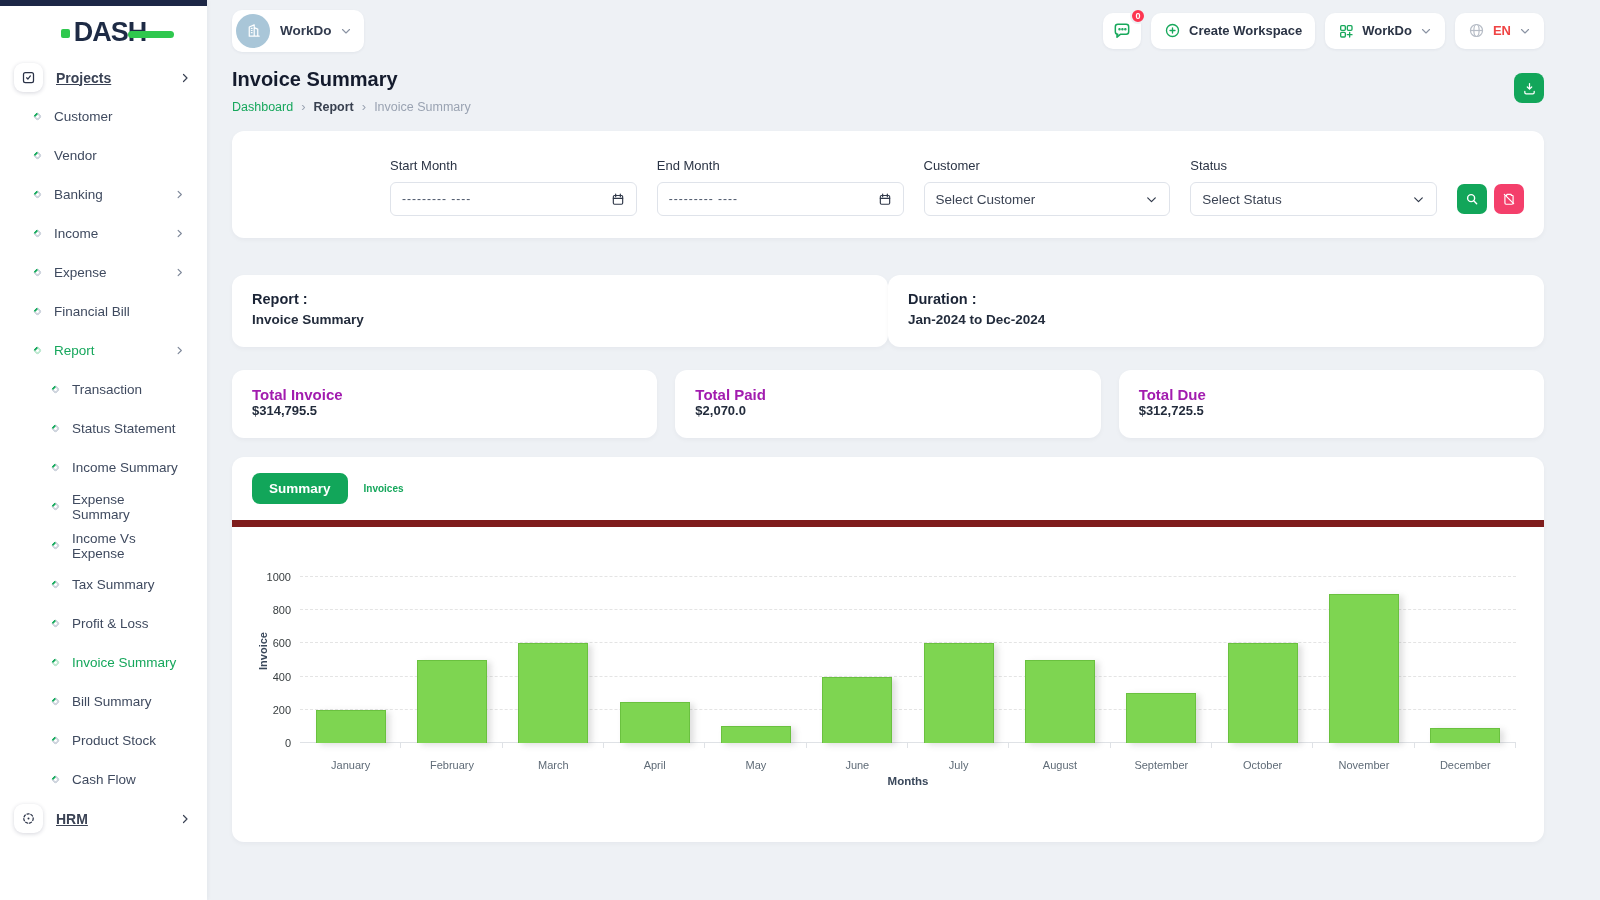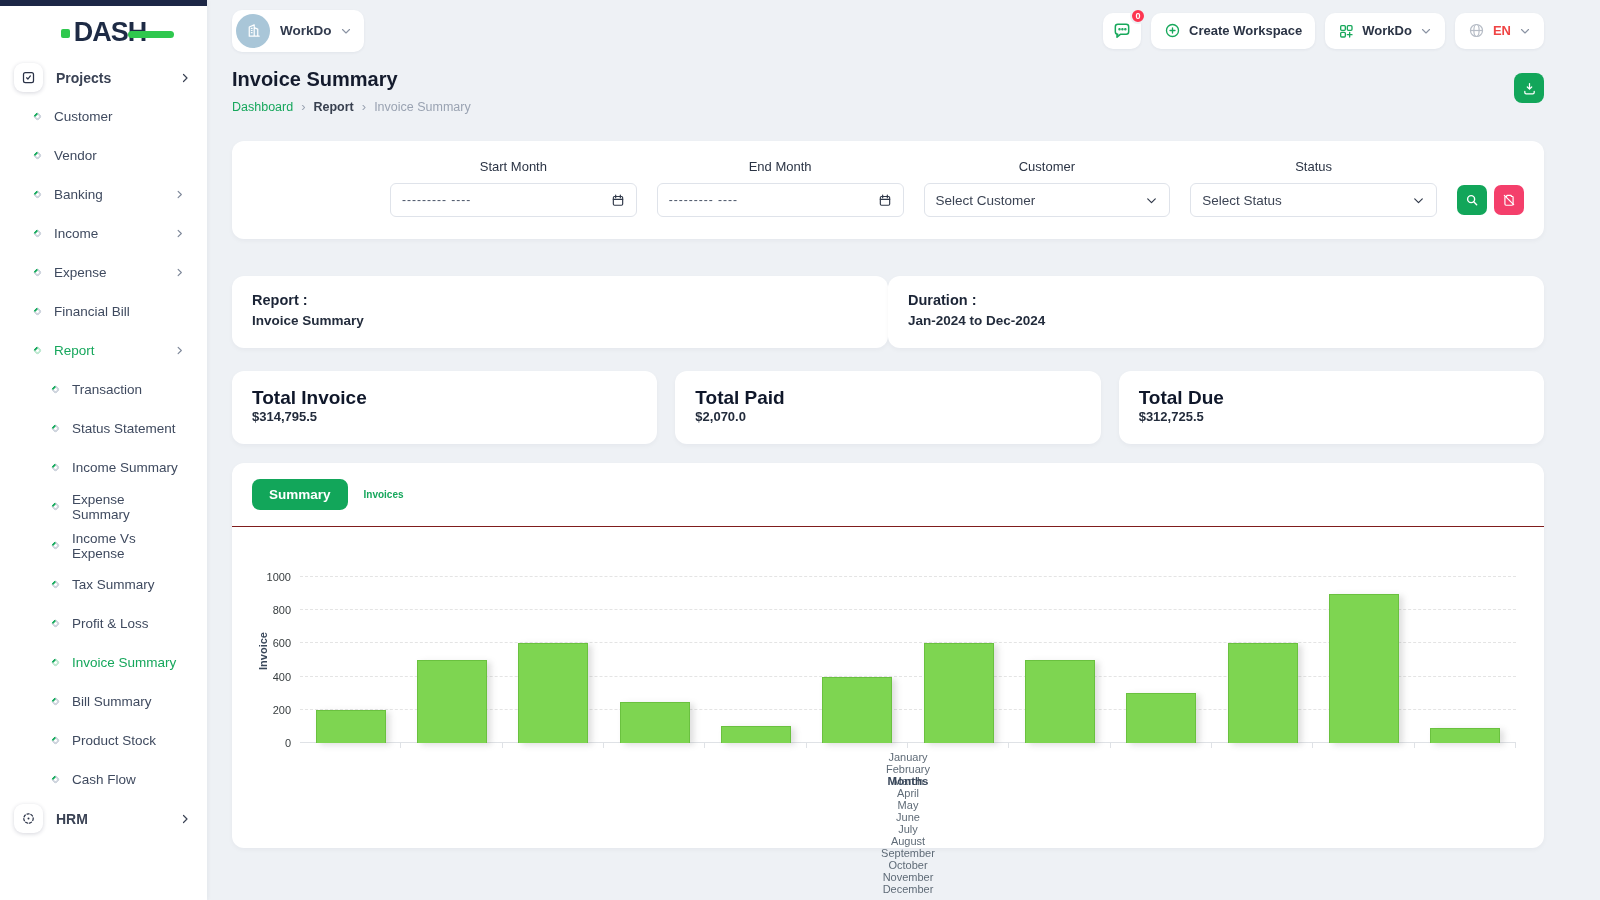--- a/index.html
+++ b/index.html
@@ -11,21 +11,21 @@
     box-shadow:1px 0 4px rgba(20,30,60,.05); z-index:5; }
   .sidebar-top-strip { position:absolute; top:0; left:0; width:207px; height:6px; background:#1d2746; }
   .logo { position:relative; display:flex; align-items:center; justify-content:center; padding:17px 0 10px; }
   .logo-dot { width:9px; height:9px; background:#2fc84e; border-radius:2px; margin-right:4px; margin-top:2px; }
   .logo-text { font-size:27px; font-weight:900; color:#1e2b45; letter-spacing:-1px; }
   .logo-bar { position:absolute; right:33px; top:31px; width:46px; height:7px; background:#2fc84e; border-radius:4px; }
 
   .side-row { display:flex; align-items:center; padding:5px 16px 5px 14px; cursor:pointer; }
   .icon-box { width:29px; height:29px; background:#fff; border-radius:9px; display:flex; align-items:center;
     justify-content:center; box-shadow:0 1px 4px rgba(20,30,60,.18); flex:0 0 29px; }
-  .side-row .lbl { flex:1; margin-left:13px; font-size:14px; font-weight:600; color:#3a4254; }
+  .side-row .lbl { flex:1; margin-left:13px; font-size:14px; font-weight:600; color:#3a4254;text-decoration:underline; }
   .side-row .chev { color:#3a4254; display:flex; }
 
   .accounting-pill { display:flex; align-items:center; margin:10px 11px 12px; background:#12a65a;
     border-radius:10px; padding:6px 12px 6px 6px; cursor:pointer; }
   .accounting-pill .lbl { flex:1; margin-left:13px; font-size:14px; font-weight:700; color:#fff; }
   .accounting-pill .chev { color:#fff; display:flex; }
 
   .submenu { list-style:none; }
   .sub-item { display:flex; align-items:center; height:39px; padding:0 22px 0 34px;
     font-size:13.5px; font-weight:500; color:#3f4a5f; cursor:pointer; }
@@ -62,63 +62,63 @@
   .breadcrumb { display:flex; align-items:center; gap:8px; margin-top:8px; font-size:12.5px; }
   .bc-link { color:#16a75c; cursor:pointer; }
   .bc-sep { color:#9aa3b2; font-size:13px; }
   .bc-mid { color:#38404f; font-weight:600; cursor:pointer; }
   .bc-cur { color:#9aa3b2; }
   .dl-btn { width:30px; height:30px; background:#12a65a; border:none; border-radius:8px; display:flex;
     align-items:center; justify-content:center; cursor:pointer; margin-top:5px; }
 
   .card { background:#fff; border-radius:12px; box-shadow:0 2px 5px rgba(16,24,40,.04); }
 
-  .filter-card { margin-top:27px; padding:18px 20px 22px 158px; display:flex; gap:20px;text-align:center; }
+  .filter-card { margin-top:17px; padding:27px 20px 22px 158px; display:flex; gap:20px; }
   .f-field { width:248px; }
   .f-label { font-size:13px; color:#2b3445; font-weight:500; margin-bottom:9px; }
   .f-input, .f-select { height:34px; border:1px solid #dfe3ea; border-radius:6px; background:#fff;
     display:flex; align-items:center; justify-content:space-between; padding:0 11px; cursor:pointer; }
   .dash-ph { font-size:12px; color:#4a5568; letter-spacing:1px; }
   .sel-val { font-size:13.5px; color:#3c4454; }
   .f-actions { display:flex; gap:7px; margin-top:26px; }
   .sq-btn { width:30px; height:30px; border:none; border-radius:7px; display:flex; align-items:center;
     justify-content:center; cursor:pointer; }
   .sq-green { background:#12a65a; }
   .sq-pink { background:#f43f6b; }
 
   .info-row { display:flex; margin-top:37px; }
   .info-card { flex:1; padding:16px 20px 20px; }
   .info-label { font-size:14.5px; font-weight:700; color:#1b2436; }
   .info-value { font-size:13.5px; font-weight:600; color:#232c3c; margin-top:5px; }
 
   .totals-row { display:flex; gap:18px; margin-top:23px; }
   .total-card { flex:1; padding:16px 20px 20px; }
-  .total-label { font-size:19px; font-weight:700; color:#0f172a; }
+  .total-label { font-size:15px; font-weight:700; color:#a21caf; }
   .total-value { font-size:13px; font-weight:600; color:#232c3c; }
 
   
   .chart-card { margin-top:19px; height:385px; padding:0; }
-  .tabs { display:flex; align-items:center; gap:16px; padding:16px 20px; border-bottom:1px solid #7f1d1d; }
+  .tabs { display:flex; align-items:center; gap:16px; padding:16px 20px; border-bottom:7px solid #7f1d1d; }
   .tab-active { background:#12a65a; color:#fff; border:none; border-radius:8px; padding:8px 17px;
     font-size:13.5px; font-weight:600; cursor:pointer; font-family:inherit; }
   .tab-plain { background:none; border:none; color:#16a75c; font-size:10px; font-weight:600;
     cursor:pointer; font-family:inherit; }
 
   .chart-wrap { position:relative; height:300px; }
   .ylabel { position:absolute; left:12px; top:118px; transform:rotate(-90deg); transform-origin:center;
     font-size:11px; font-weight:700; color:#39475a; }
   .plot { position:absolute; left:68px; right:28px; top:50px; height:166px; }
   .gridline { position:absolute; left:0; right:0; height:0; border-top:1px dashed #e4e4e4; }
   .gridline.baseline { border-top:1px solid #dfe2e6; }
   .ytick { position:absolute; right:calc(100% + 9px); top:-6px; font-size:11px; color:#373d3f; }
   .bars { position:absolute; left:0; right:0; top:0; bottom:0; display:flex; align-items:flex-end; }
   .slot { flex:1; height:100%; display:flex; align-items:flex-end; justify-content:center; position:relative; }
   .slot:after { content:""; position:absolute; right:0; bottom:-5px; width:1px; height:5px; background:#dfe2e6; }
   .bar { width:69%; border-bottom:none; box-shadow:4px 2px 6px rgba(110,110,110,.22); }
-  .xlabels { position:absolute; left:68px; right:28px; top:224px; display:flex;flex-direction:column; }
+  .xlabels { position:absolute; left:68px; right:28px; top:232px; display:flex; }
   .xlabel-item { flex:1; text-align:center; font-size:11px; color:#5f6b77; }
   .xaxis-title { position:absolute; left:68px; right:28px; top:248px; text-align:center;
     font-size:11.5px; font-weight:700; color:#39475a; }
   svg { display:block; }
 </style>
 </head>
 <body>
 
 <aside class="sidebar">
   <div class="sidebar-top-strip"></div>

